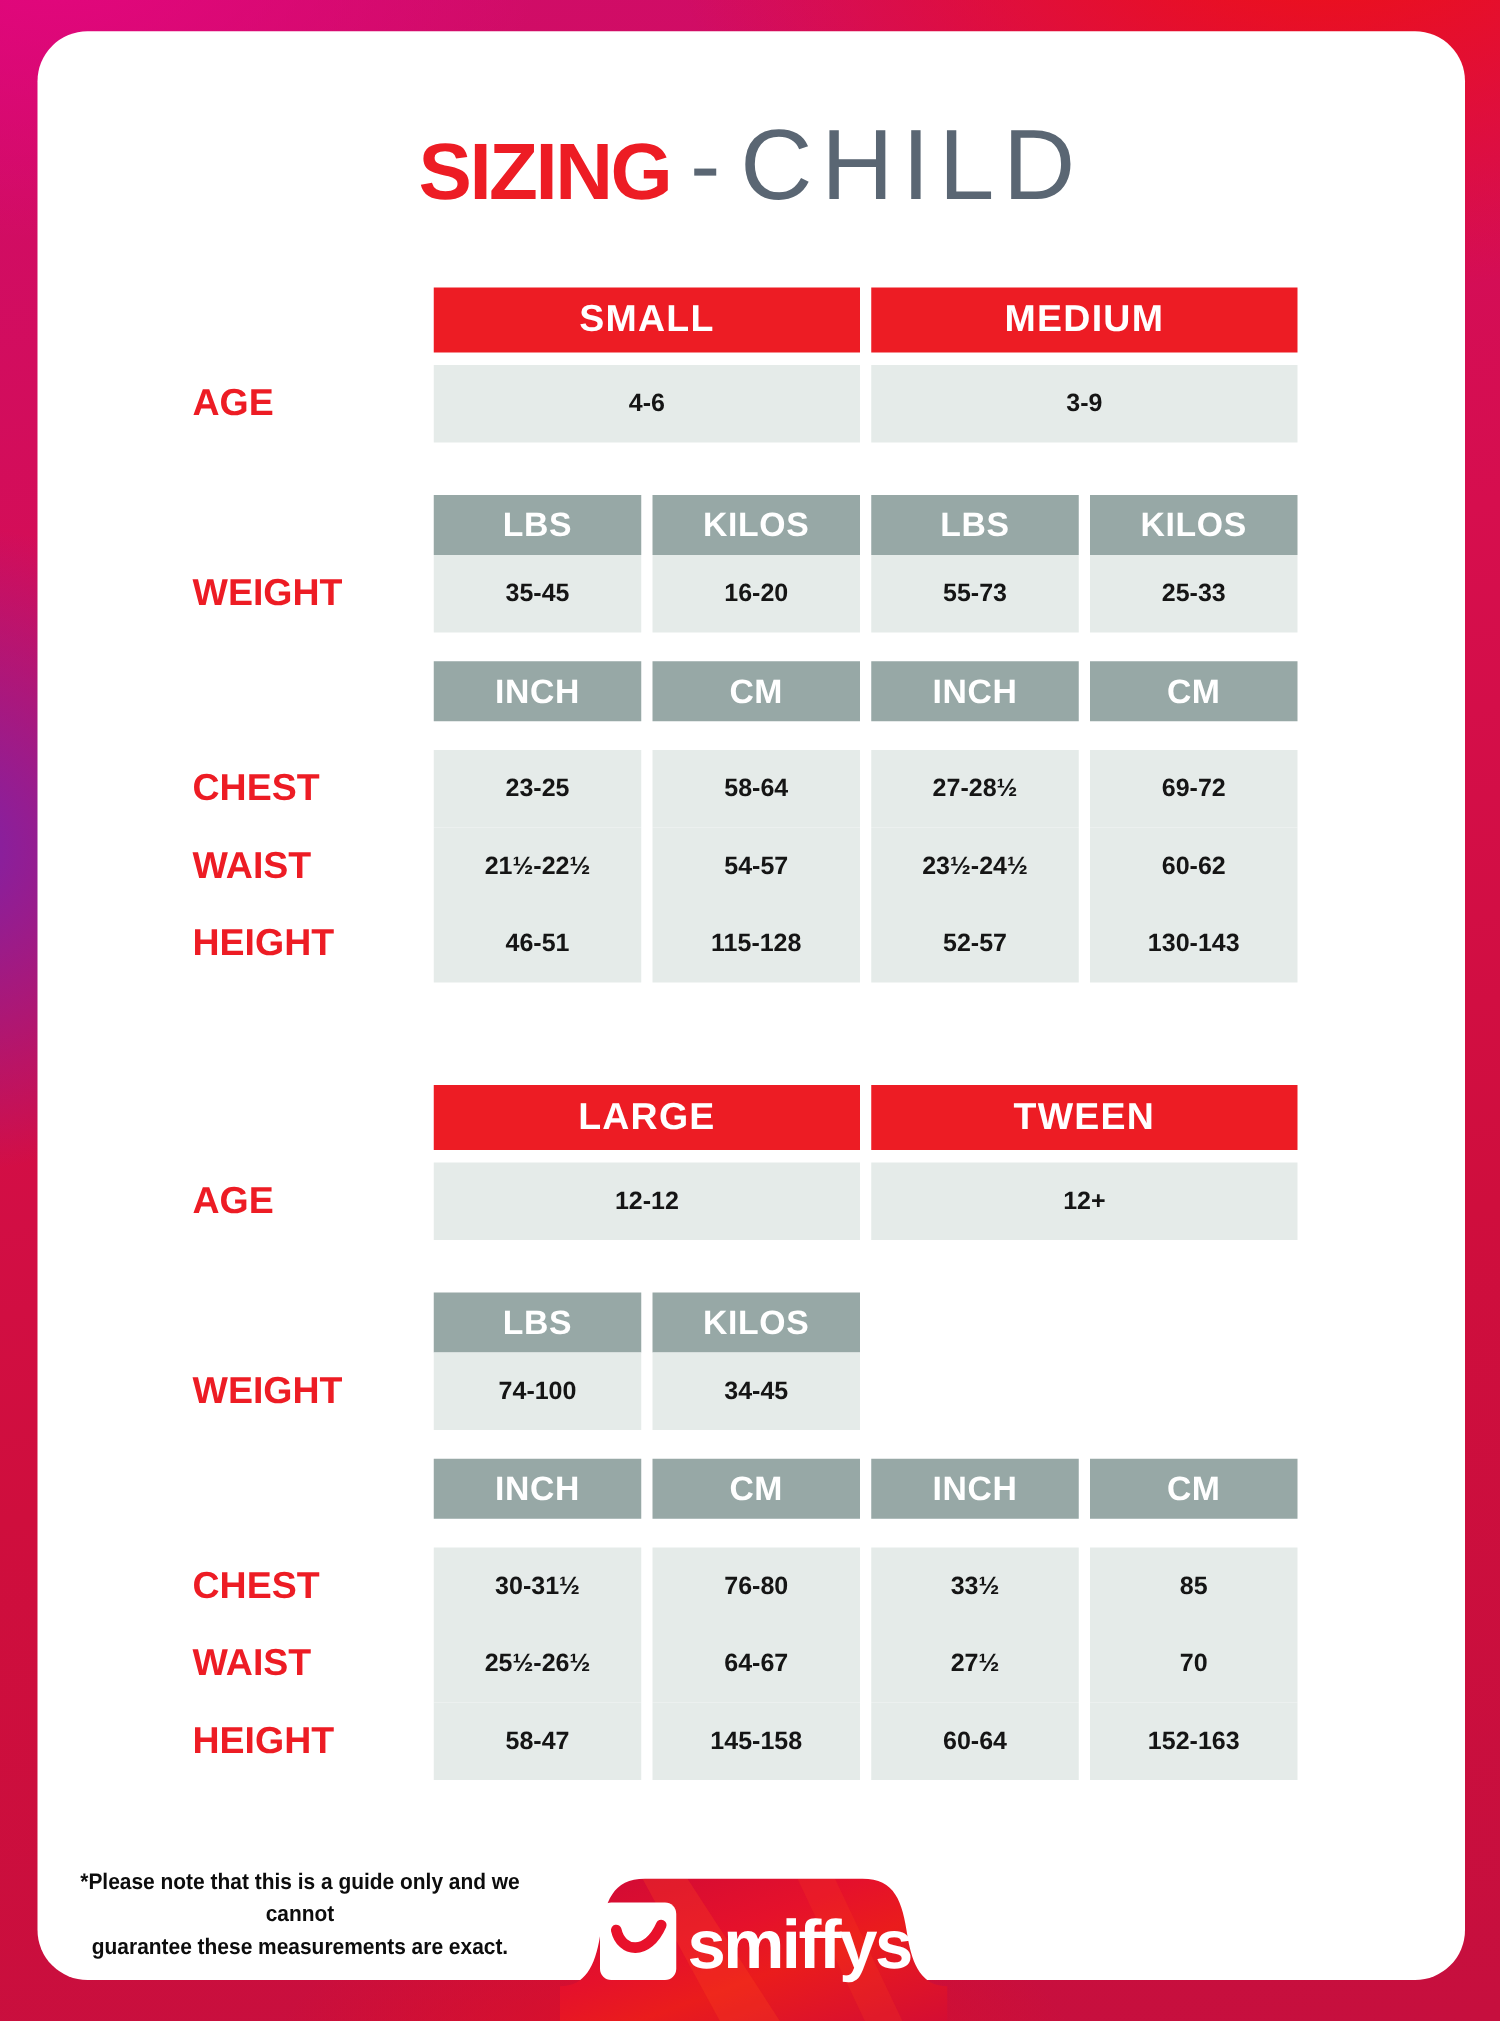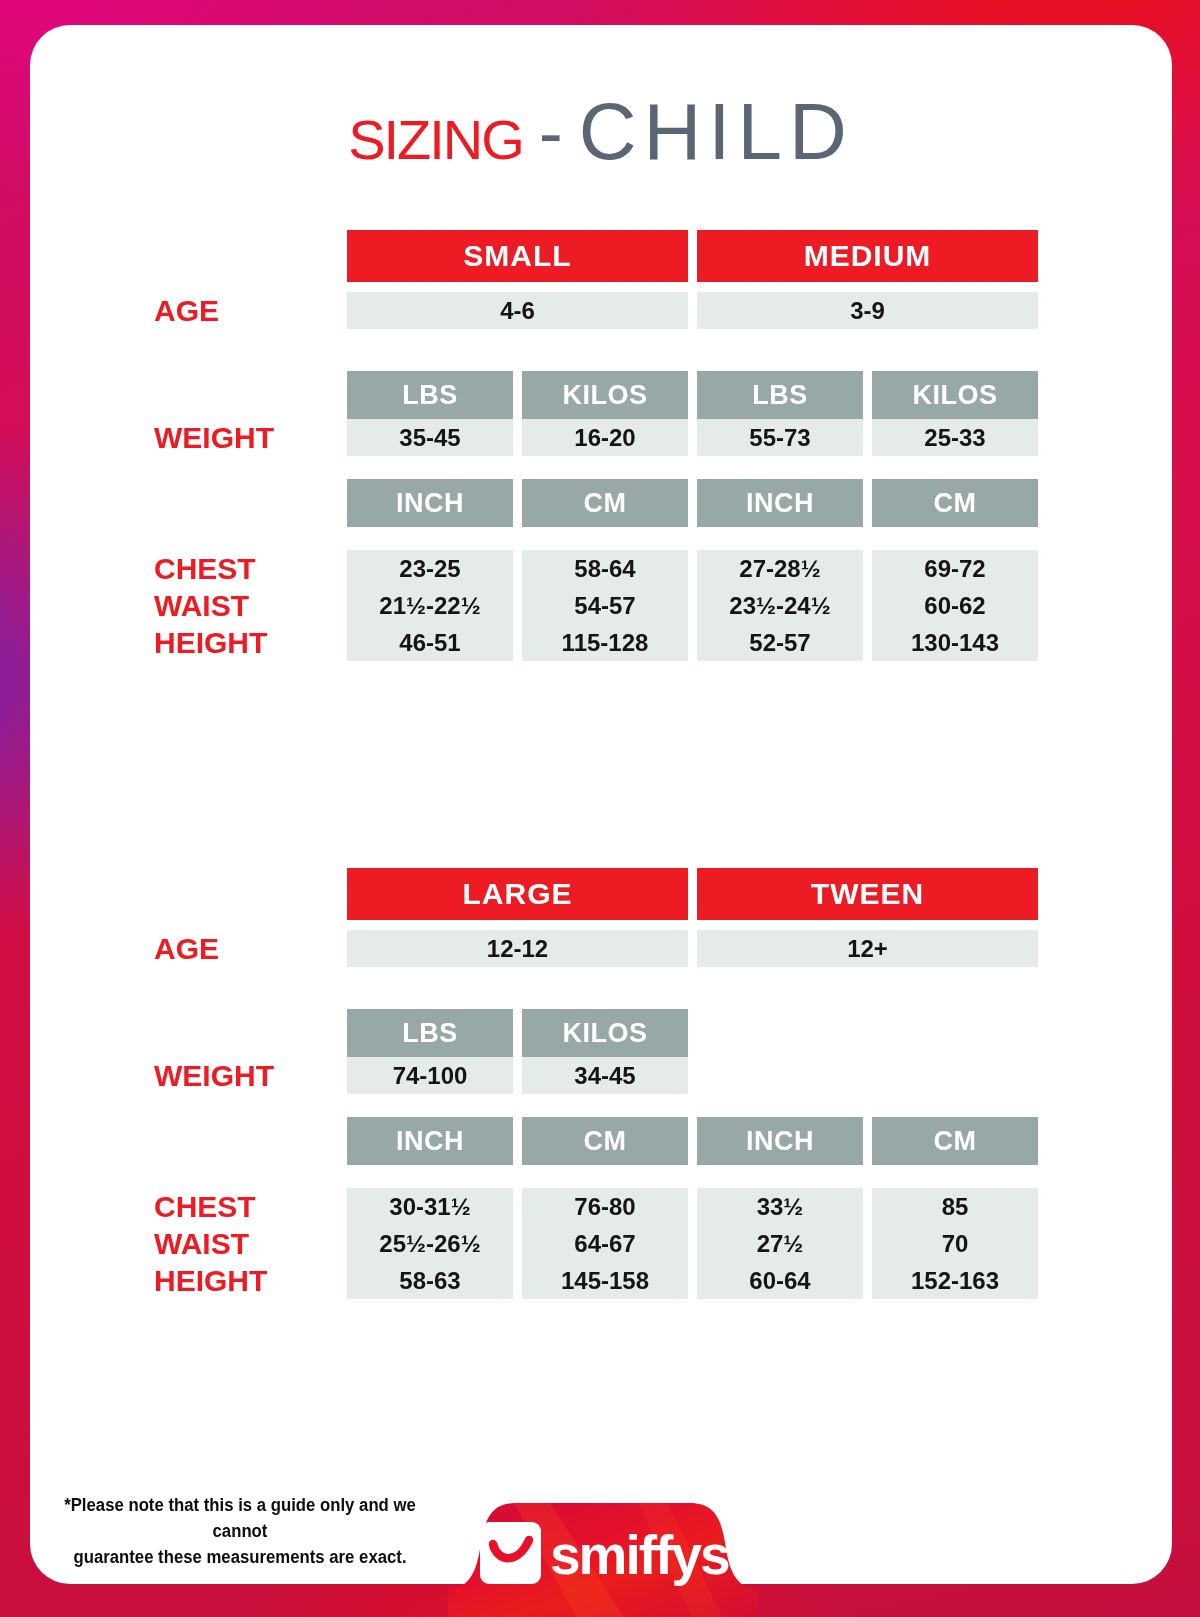--- a/index.html
+++ b/index.html
@@ -14,27 +14,27 @@
       linear-gradient(168deg, #cf0c6b 0%, #d60e4e 35%, #cf0e3d 65%, #c60f3e 100%);
   }
   .card{
     position:absolute;left:30px;top:25px;width:1142px;height:1559px;
     background:#ffffff;border-radius:40px;
   }
   .title{
     position:absolute;left:30px;top:84px;width:1142px;height:96px;
     text-align:center;white-space:nowrap;line-height:96px;
   }
-  .t-red{font-size:56px;font-weight:400;color:#ED1C24;letter-spacing:-2px}
+  .t-red{font-size:64px;font-weight:700;color:#ED1C24;letter-spacing:-2px}
   .t-sep{font-size:72px;font-weight:400;color:#5A6673;margin:0 16px;vertical-align:2px}
   .t-gray{font-size:80px;font-weight:400;color:#5A6673;letter-spacing:7px}
 
   .sztable{position:absolute;left:148px;width:890px}
   .trow{display:grid;grid-template-columns:190px repeat(4,166px);column-gap:9px;align-items:stretch}
-  .cell{display:flex;align-items:center;justify-content:center;font-weight:700;font-size:24px;color:#151515;height:37px}
+  .cell{display:flex;align-items:center;justify-content:center;font-weight:700;font-size:20px;color:#151515;height:62px}
   .light{background:#E5EBE9}
   .hdr-red{background:#ED1C24;color:#ffffff;height:52px;font-size:30px;letter-spacing:1px}
   .hdr-gray{background:#97A8A6;color:#ffffff;height:48px;font-size:27px;letter-spacing:.5px}
   .lcell{display:flex;align-items:center;font-weight:700;font-size:30px;color:#ED1C24;padding-left:6px}
   .span2{grid-column:span 2}
   .mb10{margin-bottom:10px}.mb22{}.mb23{margin-bottom:23px}.mb27{margin-bottom:42px}
 
   .disclaimer{
     position:absolute;left:30px;top:1492px;width:420px;
     font-weight:700;font-size:18px;line-height:26px;color:#0d0d0d;
@@ -148,21 +148,21 @@
     </div>
     <div class="trow mb22">
       <div class="lcell">WAIST</div>
       <div class="cell light">25½-26½</div>
       <div class="cell light">64-67</div>
       <div class="cell light">27½</div>
       <div class="cell light">70</div>
     </div>
     <div class="trow">
       <div class="lcell">HEIGHT</div>
-      <div class="cell light">58-63</div>
+      <div class="cell light">58-47</div>
       <div class="cell light">145-158</div>
       <div class="cell light">60-64</div>
       <div class="cell light">152-163</div>
     </div>
   </div>
 
   <div class="disclaimer">
     <div>*Please note that this is a guide only and we cannot</div>
     <div>guarantee these measurements are exact.</div>
   </div>

